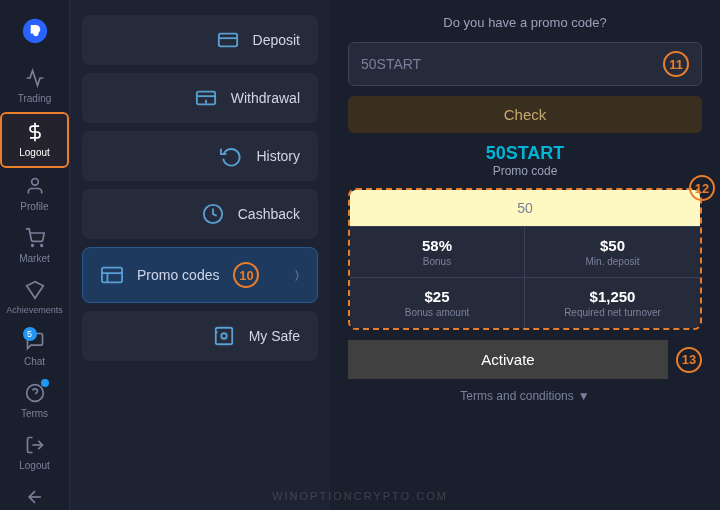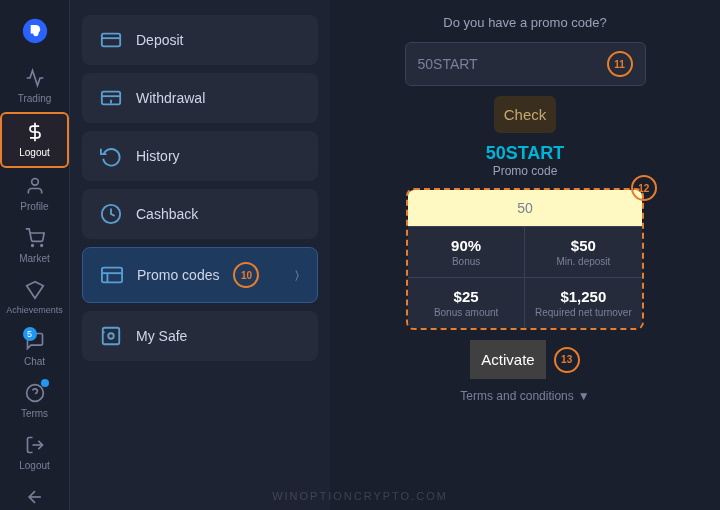--- a/index.html
+++ b/index.html
@@ -89,20 +89,21 @@
       background: #252b3b;
       border-radius: 8px;
       padding: 14px 18px;
       display: flex;
       align-items: center;
       gap: 14px;
       cursor: pointer;
       font-size: 14px;
       color: #d0d5e8;
       transition: background 0.2s;
+      justify-content: flex-end;
     }
     .menu-item.highlighted {
       background: #1e3a5f;
       border: 1px solid #2d5a8e;
     }
     .menu-item .arrow {
       margin-left: auto;
       color: #7a8099;
       font-size: 12px;
     }
@@ -113,21 +114,20 @@
     }
 
     
     .right-panel {
       flex: 1;
       background: #1a1f2e;
       padding: 15px 18px;
       display: flex;
       flex-direction: column;
       gap: 10px;
-      align-items: center;
     }
     .promo-question {
       text-align: center;
       font-size: 13px;
       color: #9aa0b8;
       margin-bottom: 2px;
     }
     .promo-input-row {
       display: flex;
       align-items: center;
@@ -253,21 +253,21 @@
 
     
     .annotation {
       width: 26px;
       height: 26px;
       border: 2px solid #e87d2b;
       border-radius: 50%;
       display: flex;
       align-items: center;
       justify-content: center;
-      font-size: 10px;
+      font-size: 13px;
       font-weight: bold;
       color: #e87d2b;
       flex-shrink: 0;
     }
   </style>
 </head>
 <body>
 
 <div class="sidebar">
   <div class="logo-area">
@@ -440,21 +440,21 @@
   <div class="promo-result">
     <div class="promo-code-title">50START</div>
     <div class="promo-code-sub">Promo code</div>
   </div>
 
   <div style="position:relative;">
     <div class="promo-box">
       <div class="deposit-amount-field">50</div>
       <div class="promo-stats">
         <div class="stat-cell">
-          <div class="stat-value">90%</div>
+          <div class="stat-value">58%</div>
           <div class="stat-label">Bonus</div>
         </div>
         <div class="stat-cell">
           <div class="stat-value">$50</div>
           <div class="stat-label">Min. deposit</div>
         </div>
         <div class="stat-cell">
           <div class="stat-value">$25</div>
           <div class="stat-label">Bonus amount</div>
         </div>

